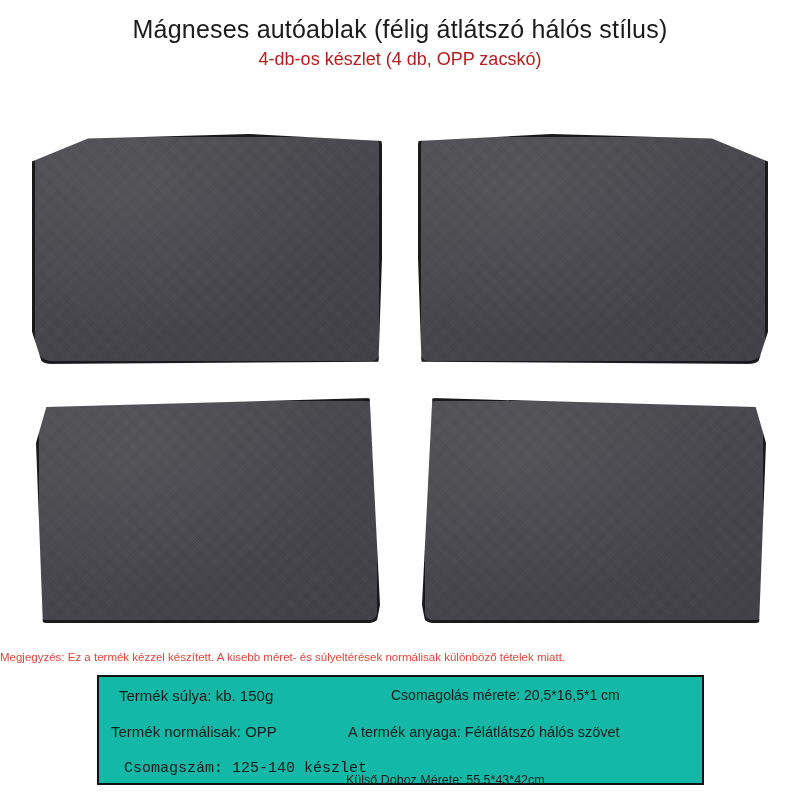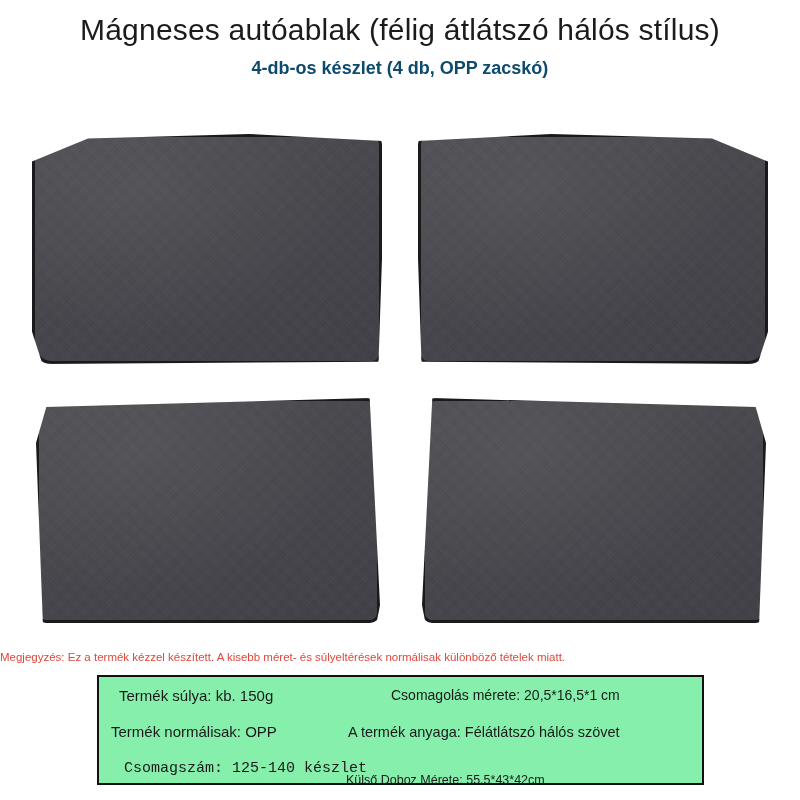--- a/index.html
+++ b/index.html
@@ -25,33 +25,32 @@
   
   .header {
     position: absolute;
     top: 0;
     left: 0;
     width: 800px;
     padding-top: 12px;
     text-align: center;
   }
   .title {
-    font-size: 30px;
+    font-size: 25px;
     line-height: 35px;
     color: #1b1b1b;
     font-weight: 400;
     letter-spacing: 0.2px;
     padding: 0 70px;
   }
   .subtitle {
-    margin-top: 9px;
     font-size: 18px;
     line-height: 24px;
-    color: #0c4a6e;
-    font-weight: 700;
+    color: #b91c1c;
+    font-weight: 400;
   }
 
   
   .shades {
     position: absolute;
     top: 128px;
     left: 0;
     width: 800px;
     height: 505px;
   }
@@ -129,21 +128,21 @@
 
   
   .spec-box {
     position: absolute;
     left: 97px;
     top: 675px;
     width: 607px;
     height: 110px;
     border: 2px solid #111111;
     box-sizing: border-box;
-    background: #86efac;
+    background: #14b8a6;
   }
   .spec-row {
     display: flex;
     align-items: center;
     height: 36.6px;
   }
   .spec-cell {
     color: #1a1a1a;
     font-size: 15px;
     white-space: nowrap;

